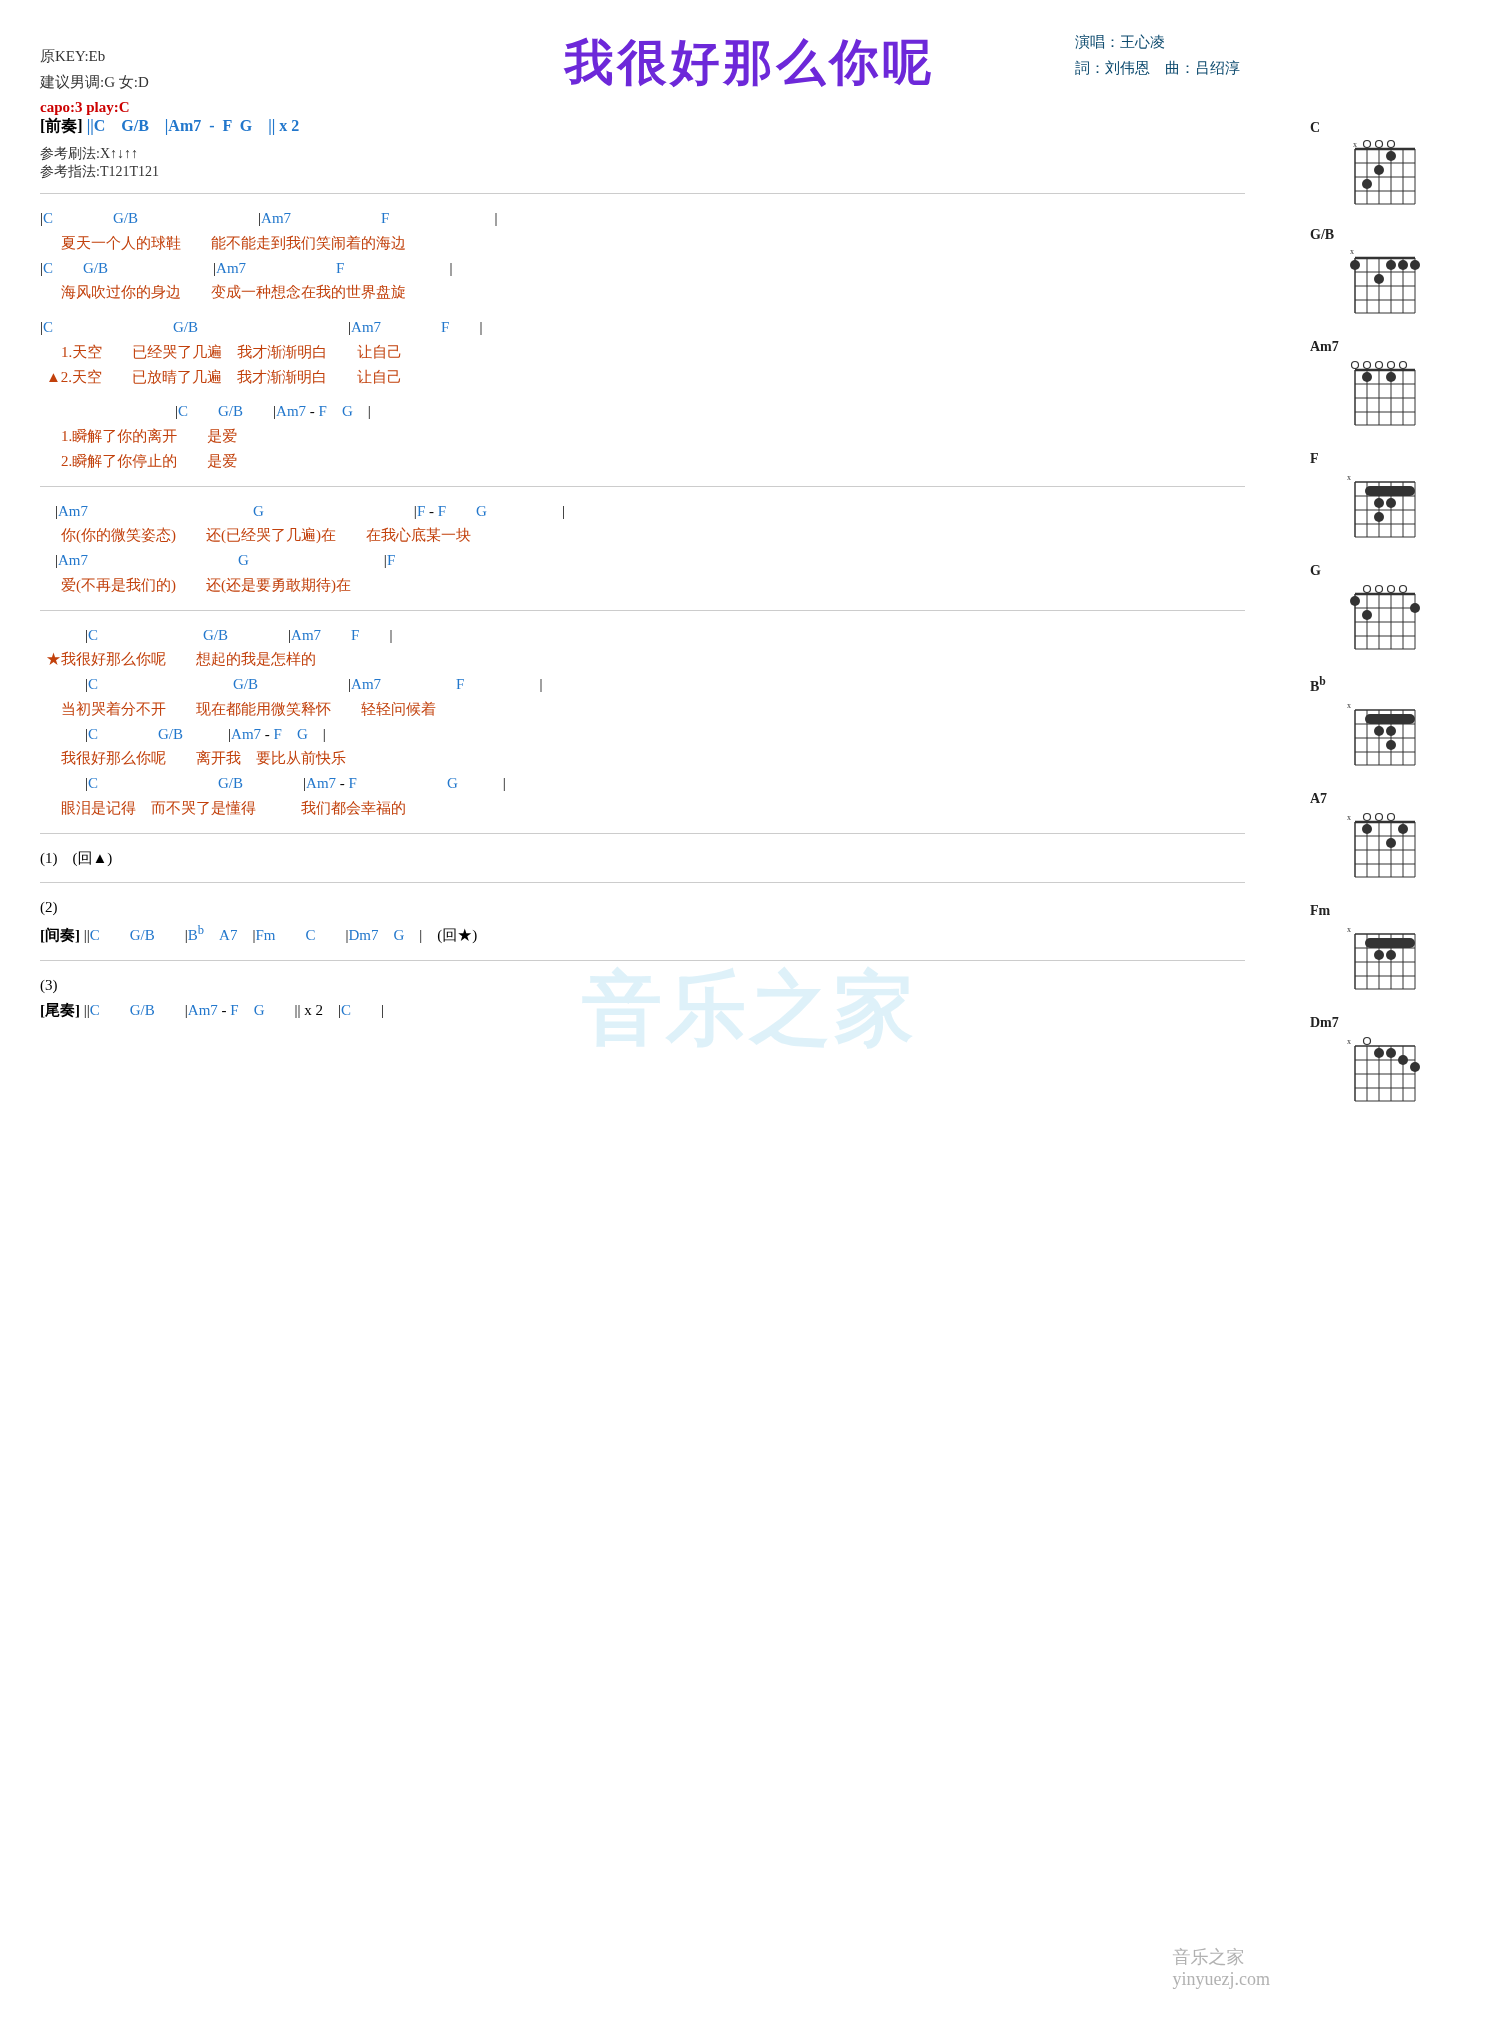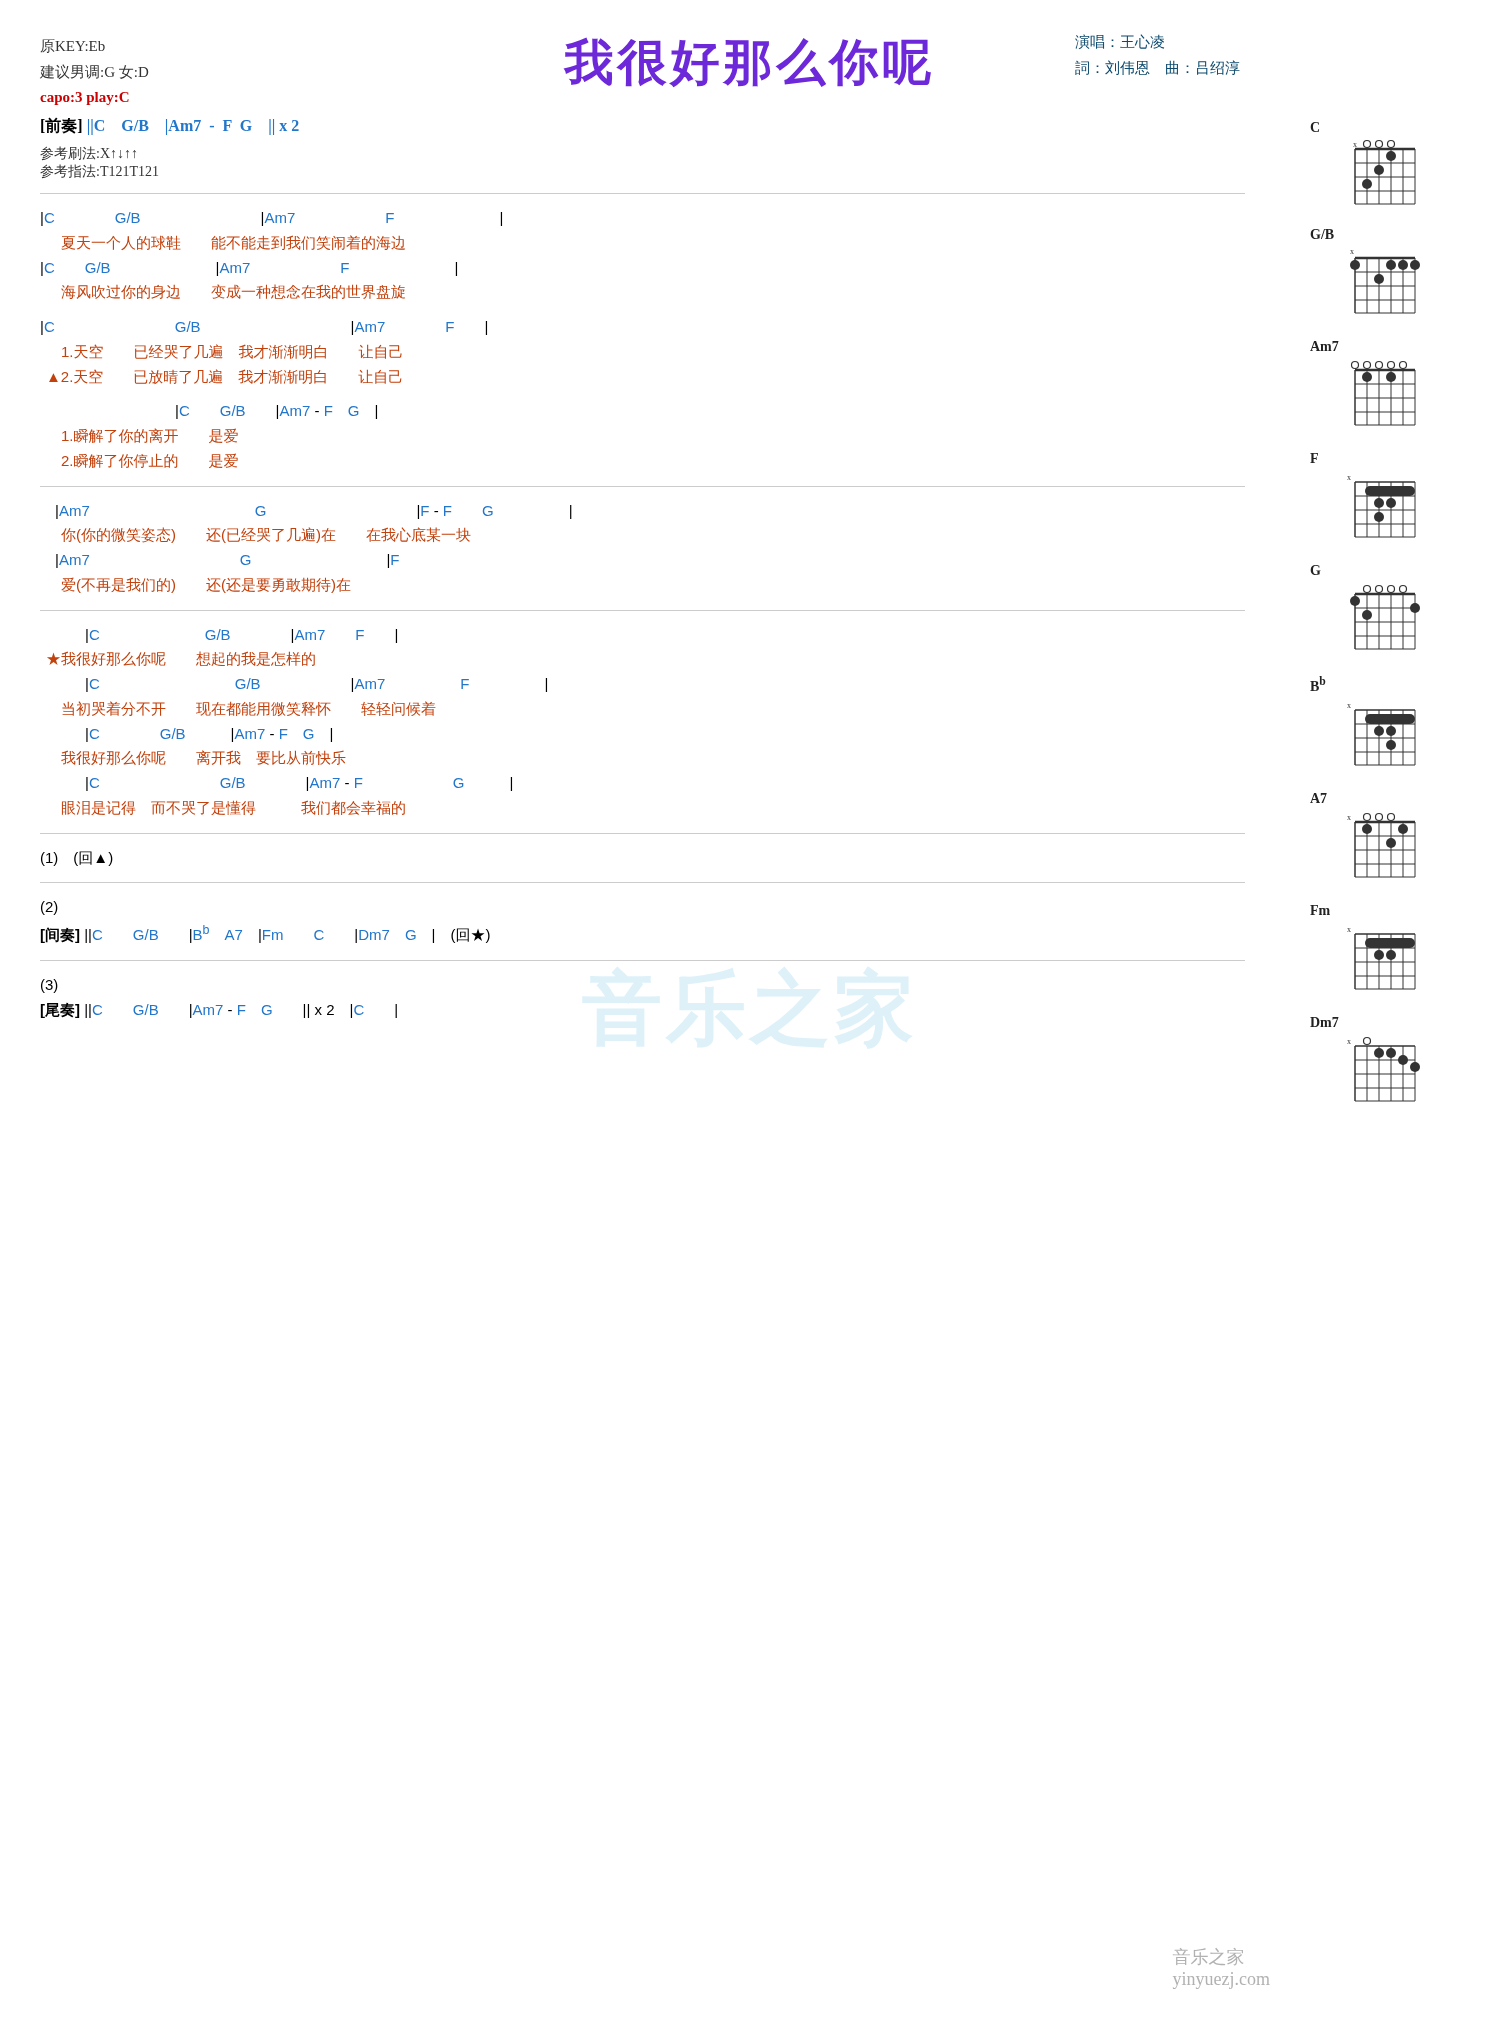--- a/index.html
+++ b/index.html
@@ -25,21 +25,21 @@
     }
     .title {
       font-size: 49px;
       font-weight: bold;
       color: #6d28d9;
       letter-spacing: 4px;
     }
     .meta-left {
       position: absolute;
       left: 0;
-      top: 4px;
+      top: 14px;
       font-size: 15px;
       color: #333;
       line-height: 1.7;
       text-align: left;
     }
     .meta-right {
       position: absolute;
       right: 220px;
       top: 0;
       font-size: 15px;
@@ -103,21 +103,21 @@
     }
     .section {
       margin-bottom: 10px;
     }
     .lyrics {
       font-size: 15px;
       color: #c2410c;
       margin-left: 6px;
     }
     pre {
-      font-family: Liberation Sans, sans-serif;
+      font-family: Liberation Serif, serif;
       font-size: 15px;
       white-space: pre;
       line-height: 1.65;
     }
     .red { color: #cc0000; }
     .blue { color: #2277cc; }
     .bold { font-weight: bold; }
     .intro-row {
       font-size: 16px;
       margin: 10px 0 8px 0;

